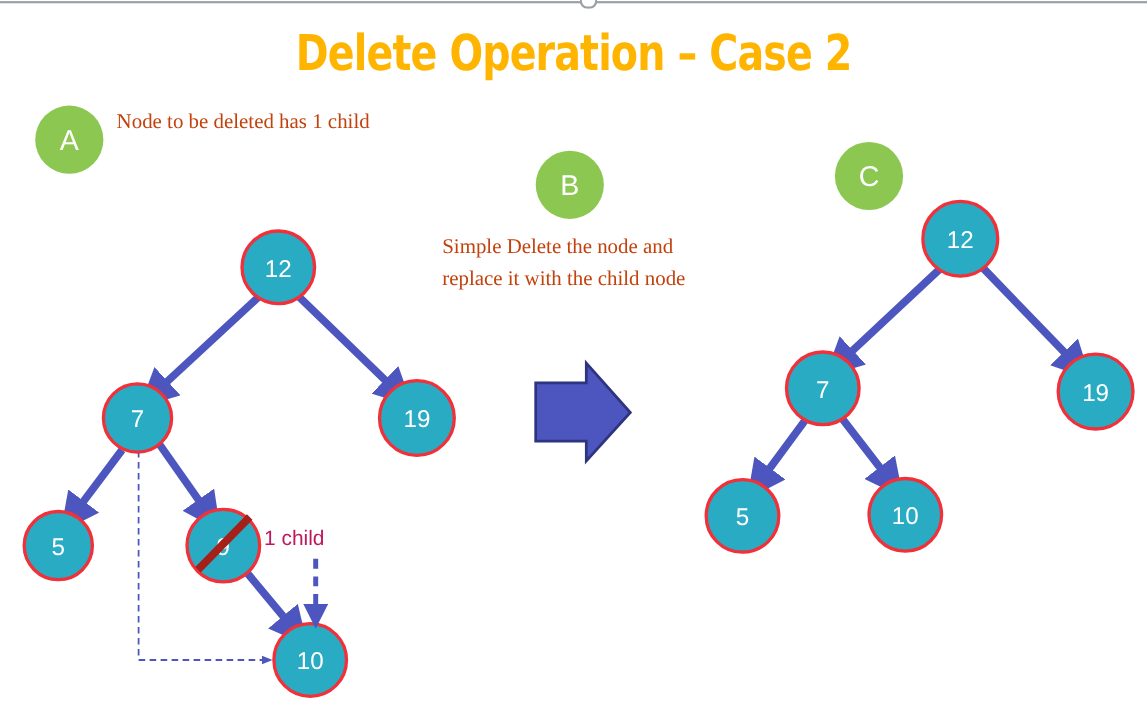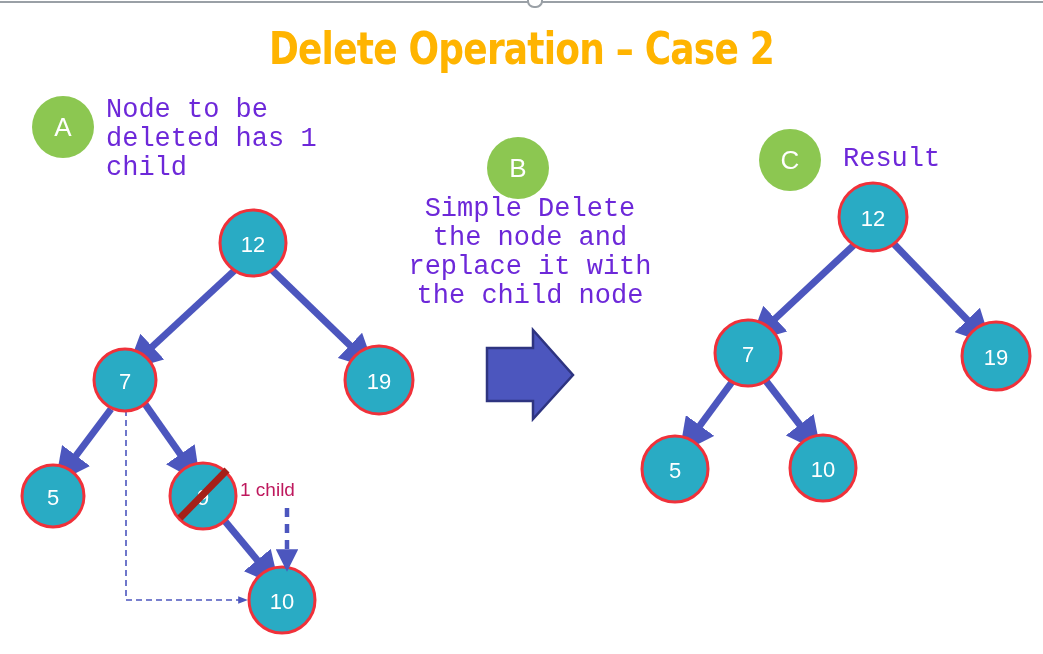--- a/index.html
+++ b/index.html
@@ -69,27 +69,27 @@
     justify-content: center;
     font-family: "Liberation Sans", sans-serif;
   }
   #badge-a { left: 32px;  top: 96px; }
   #badge-b { left: 487px; top: 137px; }
   #badge-c { left: 759px; top: 129px; }
 
   
   .caption {
     position: absolute;
-    color: #6d28d9;
-    font-size: 27px;
+    color: #c2410c;
+    font-size: 19px;
     line-height: 29px;
-    font-family: Liberation Mono, monospace;
+    font-family: Liberation Serif, serif;
   }
   #caption-a { left: 106px; top: 96px;  width: 286px; }
-  #caption-b { left: 402px; top: 195px; width: 256px; text-align: center; }
+  #caption-b { left: 402px; top: 210px; width: 256px; text-align: left; }
   #caption-c { left: 843px; top: 145px; width: 150px; }
 
   
   .annot {
     position: absolute;
     color: #be185d;
     font-size: 19px;
     line-height: 26px;
     font-family: "Liberation Sans", sans-serif;
   }
@@ -205,17 +205,16 @@
     </g>
   </svg>
 
   <div class="badge" id="badge-a">A</div>
   <div class="caption" id="caption-a">Node to be deleted has 1 child</div>
 
   <div class="badge" id="badge-b">B</div>
   <div class="caption" id="caption-b">Simple Delete the node and replace it with the child node</div>
 
   <div class="badge" id="badge-c">C</div>
-  <div class="caption" id="caption-c">Result</div>
 
   <div class="annot" id="annot-one-child">1 child</div>
 
 </div>
 
 </body></html>

